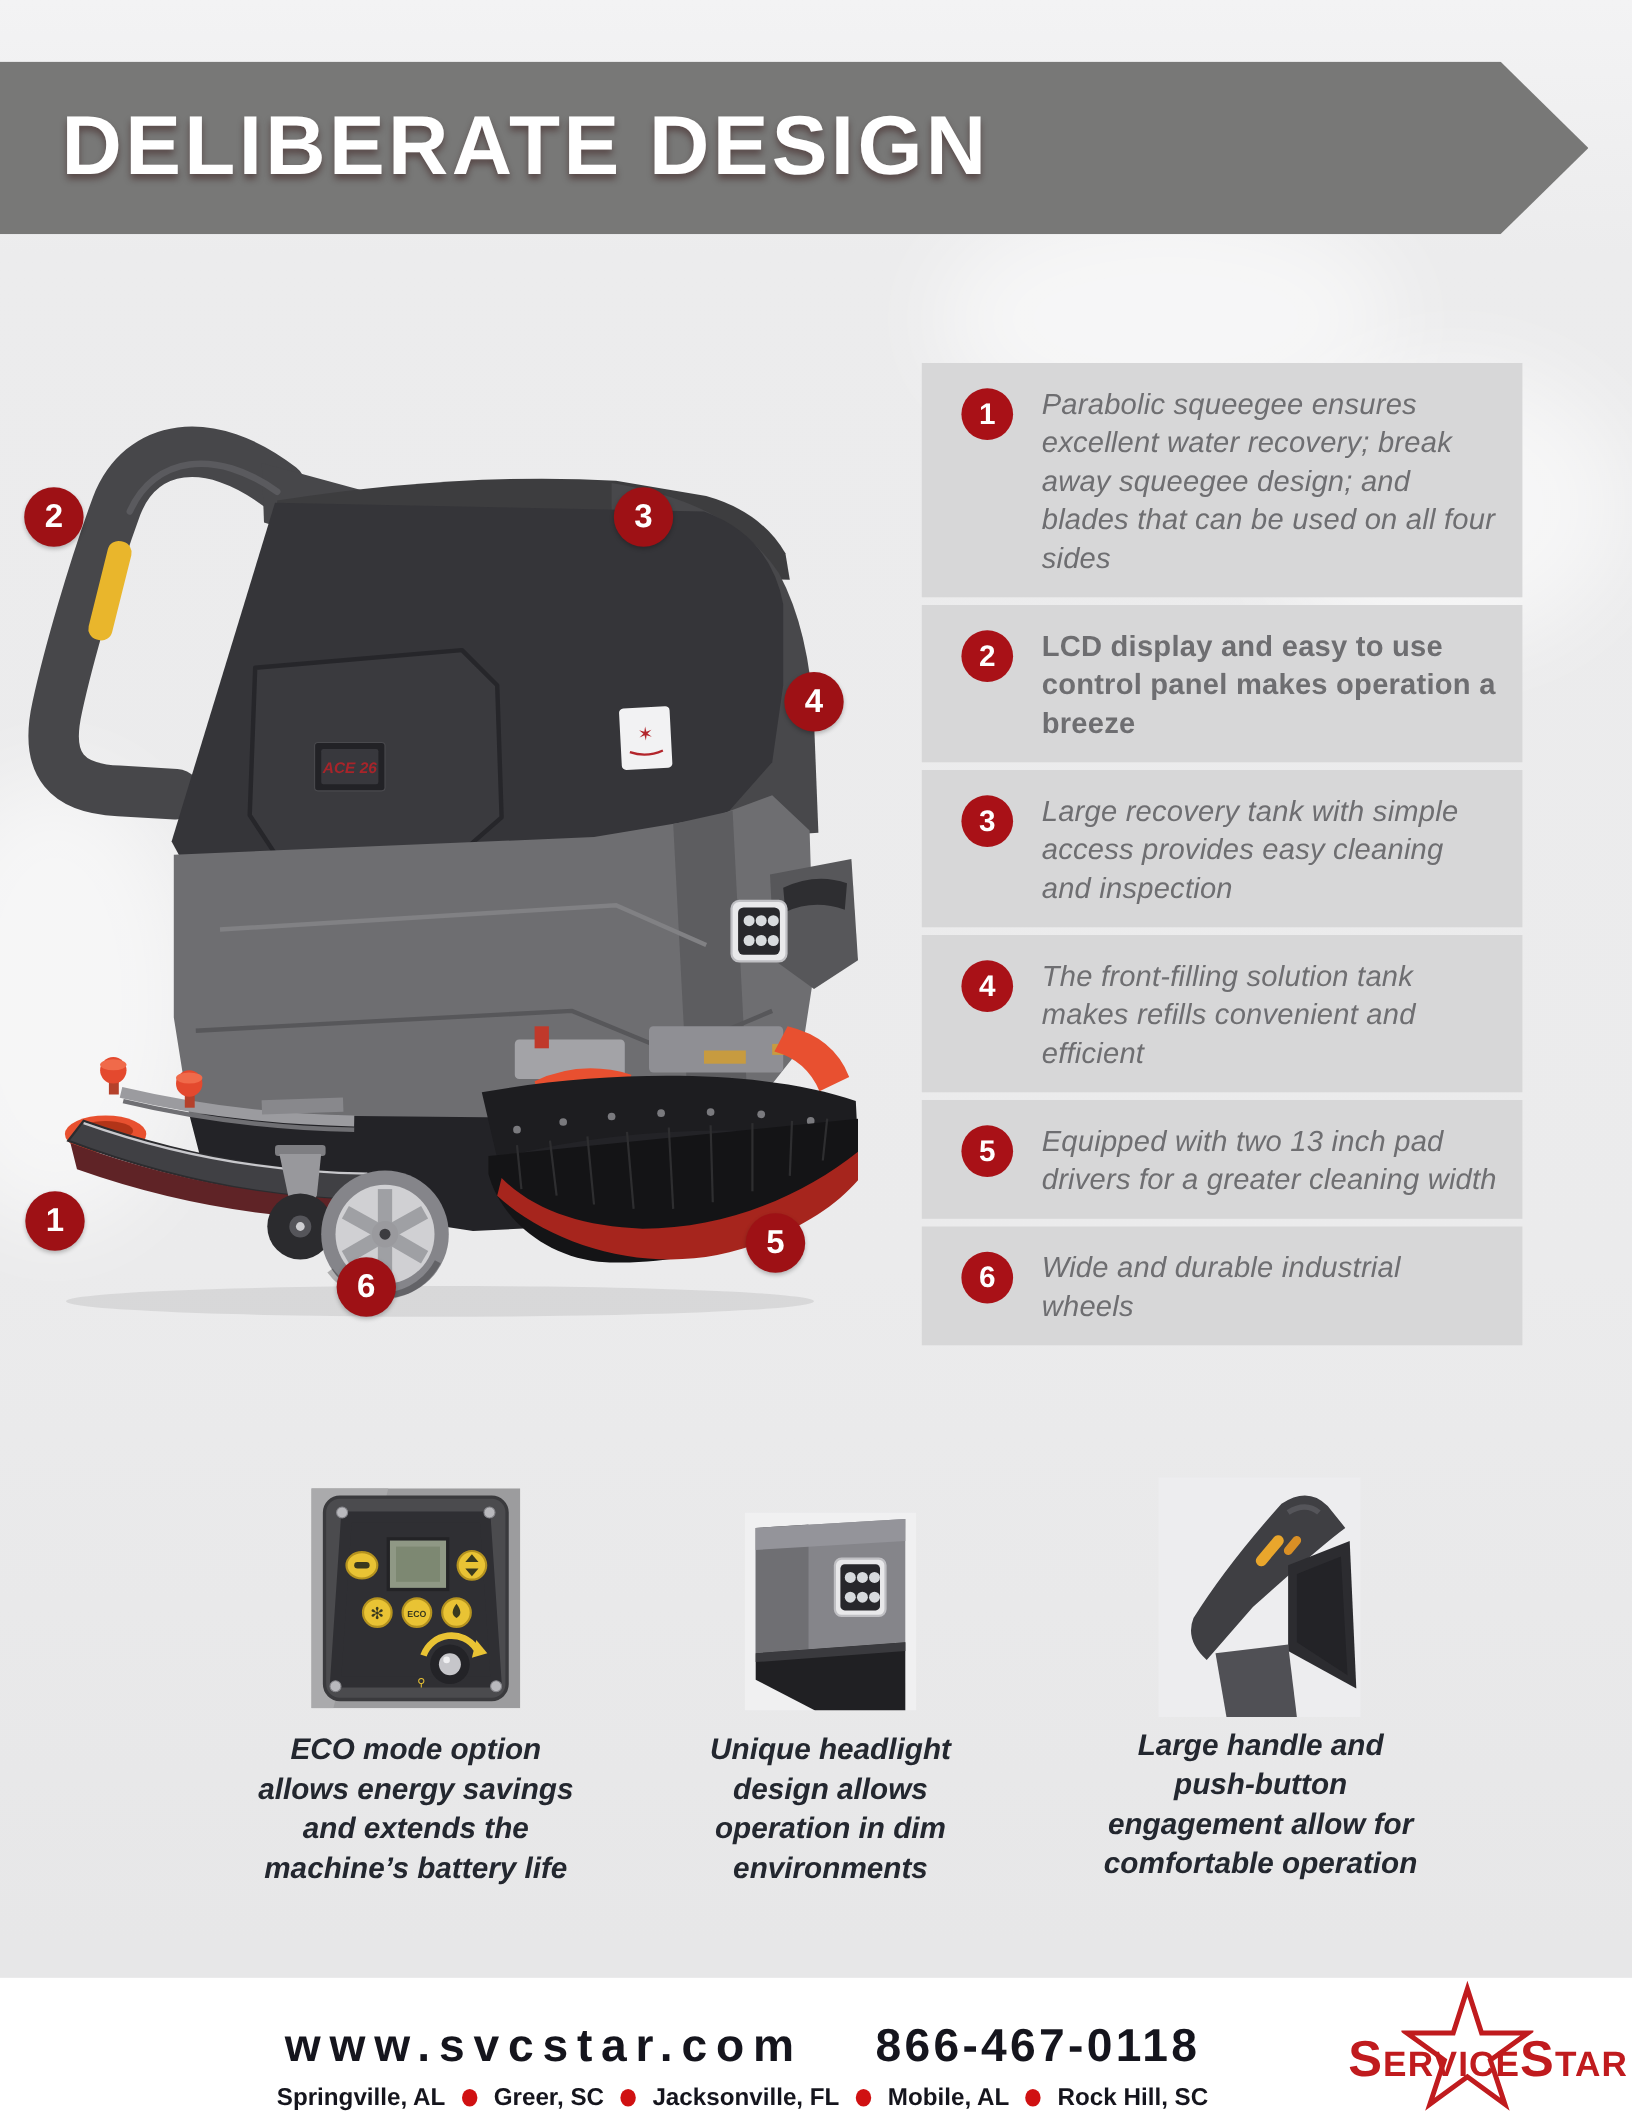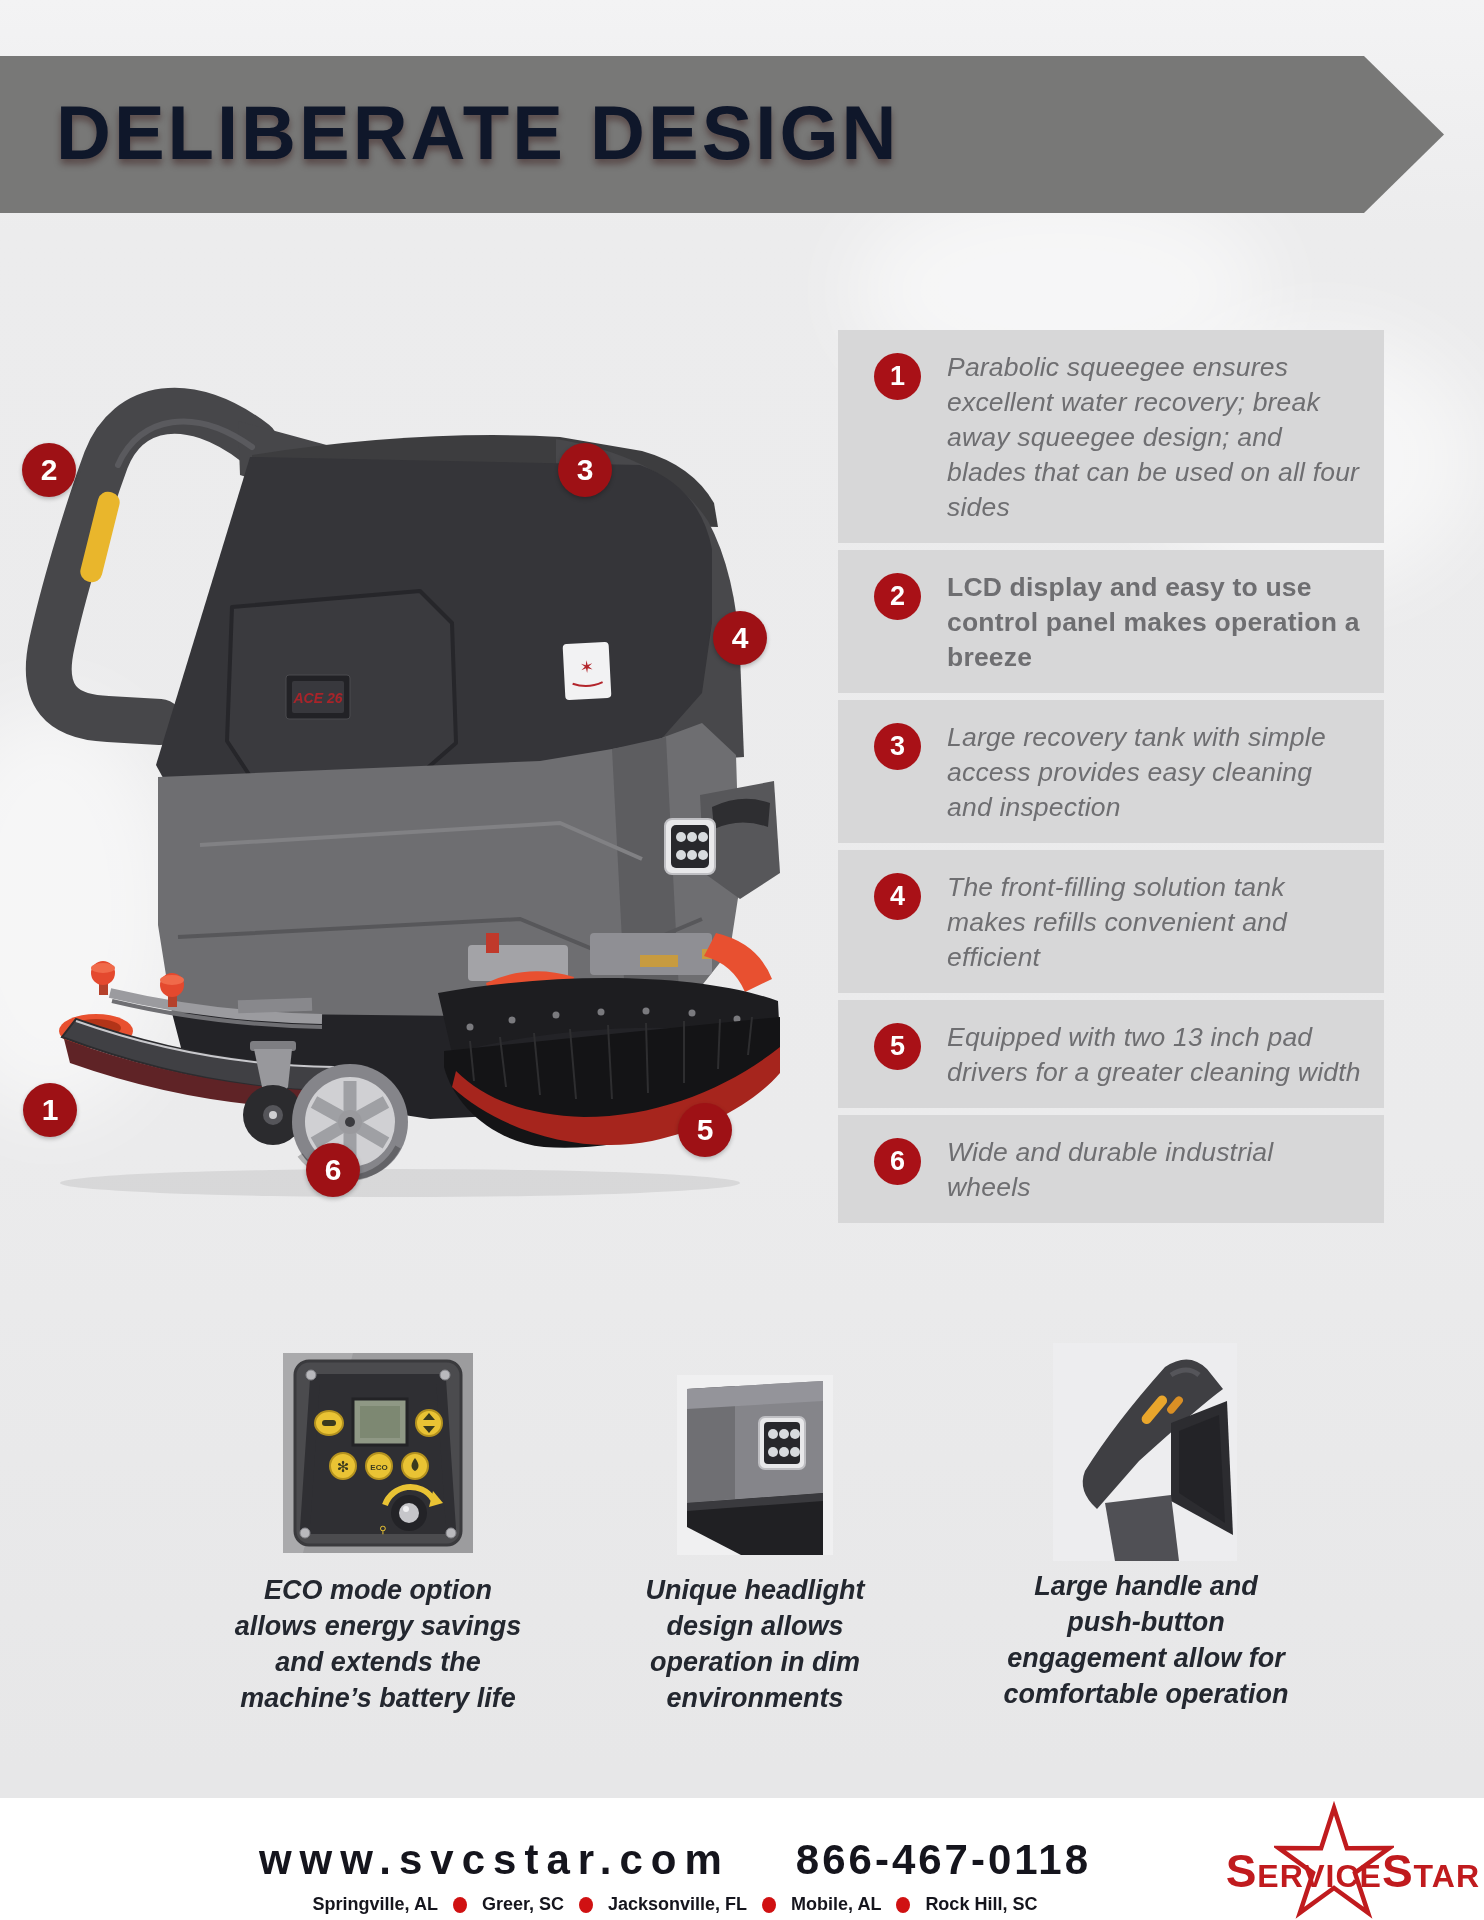--- a/index.html
+++ b/index.html
@@ -7,21 +7,21 @@
   body { font-family:"Liberation Sans", sans-serif; background:#e9e9ea; }
   .page { position:relative; width:1484px; height:1920px; overflow:hidden;
           background:linear-gradient(180deg,#f3f3f4 0%, #ececed 12%, #ebebec 60%, #e7e7e8 92%); }
   .bg-blob { position:absolute; border-radius:50%; background:rgba(255,255,255,.55); filter:blur(40px); }
 
   
   .banner { position:absolute; left:0; top:56px; width:1444px; height:157px; background:#787877;
             clip-path:polygon(0 0, calc(100% - 80px) 0, 100% 50%, calc(100% - 80px) 100%, 0 100%);
             filter:drop-shadow(0 4px 5px rgba(0,0,0,.25)); }
   .banner-title { position:absolute; left:56px; top:50%; transform:translateY(-53%);
-                  font-size:76px; font-weight:900; letter-spacing:3px; color:#0f172a;
+                  font-size:76px; font-weight:900; letter-spacing:3px; color:#ffffff;
                   text-shadow:0 5px 7px rgba(40,0,0,.40); white-space:nowrap; }
 
   
   .callout { position:absolute; width:54px; height:54px; border-radius:50%; background:#9e1115;
              color:#fff; font-size:30px; font-weight:bold; display:flex; align-items:center; justify-content:center;
              box-shadow:0 2px 4px rgba(0,0,0,.25); }
 
   
   .features { position:absolute; left:838px; top:330px; width:546px; display:flex; flex-direction:column; gap:7px; }
   .feature-box { background:#d7d7d8; display:flex; gap:26px; padding:20px 22px 18px 36px; align-items:flex-start; }
@@ -42,21 +42,21 @@
   .cap-2 { left:630px; top:1572px; width:250px; }
   .cap-3 { left:998px; top:1568px; width:296px;font-style:italic; }
 
   
   .footer { position:absolute; left:0; top:1798px; width:1484px; height:162px; background:#ffffff; }
   .footer-line1 { position:absolute; left:240px; top:38px; width:870px; display:flex; justify-content:center;
                   align-items:baseline; gap:66px; color:#15151d; font-weight:bold; font-size:42px; white-space:nowrap; }
   .site { letter-spacing:8px; }
   .phone { letter-spacing:3px; }
   .footer-line2 { position:absolute; left:150px; top:96px; width:1050px; display:flex; justify-content:center;
-                  align-items:center; gap:15px; color:#15151d; font-weight:bold; font-size:18px; white-space:nowrap; }
+                  align-items:center; gap:15px; color:#15151d; font-weight:bold; font-size:22px; white-space:nowrap; }
   .loc-item { display:flex; align-items:center; gap:15px; }
   .loc-dot { width:14px; height:16px; border-radius:50%; background:#d01112; display:inline-block; }
   .loc-item:last-child .loc-dot { display:none; }
   .logo { position:absolute; left:1188px; top:2px; width:292px; height:142px; }
   .logo-star { position:absolute; left:86px; top:-4px; }
   .logo-text { position:absolute; left:0; top:44px; width:292px; text-align:right;
                font-variant:small-caps; font-weight:bold; font-size:46px; letter-spacing:1px; color:#c01b1e; }
 </style>
 </head>
 <body>

